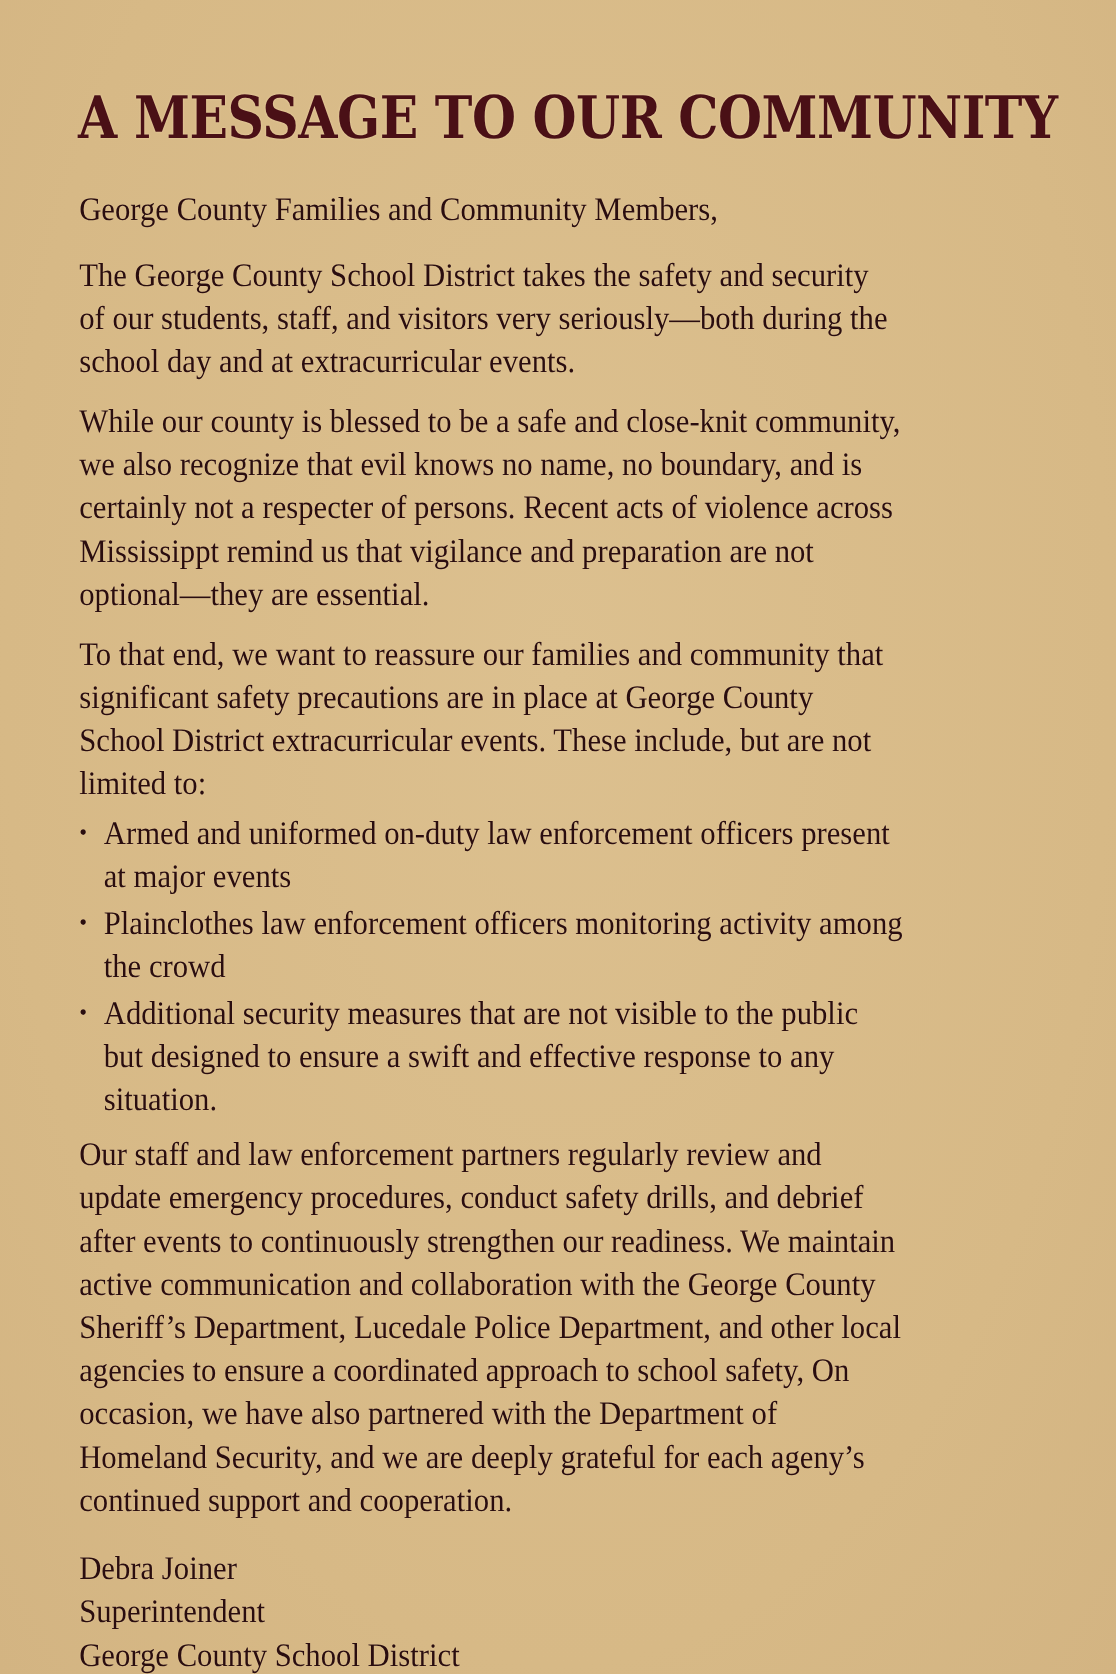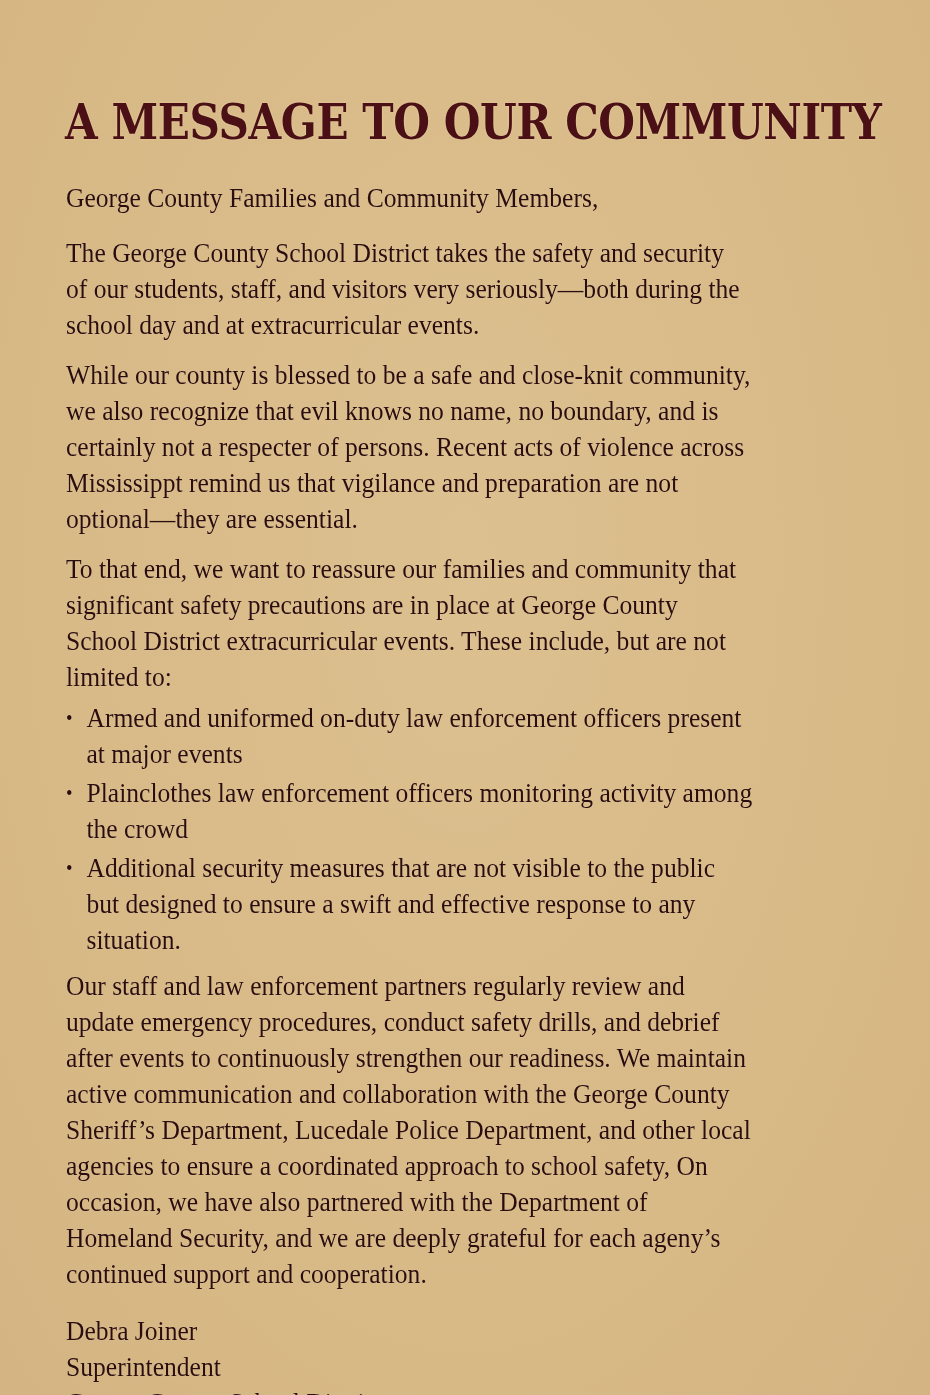--- a/index.html
+++ b/index.html
@@ -15,21 +15,20 @@
       position: relative;
       font-family: "Liberation Serif", "DejaVu Serif", serif;
       color: #2A0D0F;
     }
     .page {
       position: absolute;
       left: 0;
       top: 0;
       width: 930px;
       height: 1165px;
-      margin-top: 24px;
     }
     .title {
       position: absolute;
       left: 0;
       width: 930px;
       top: 66px;
       text-align: center;
       font-family: "DejaVu Serif", "Liberation Serif", serif;
       font-weight: bold;
       font-size: 49px;

